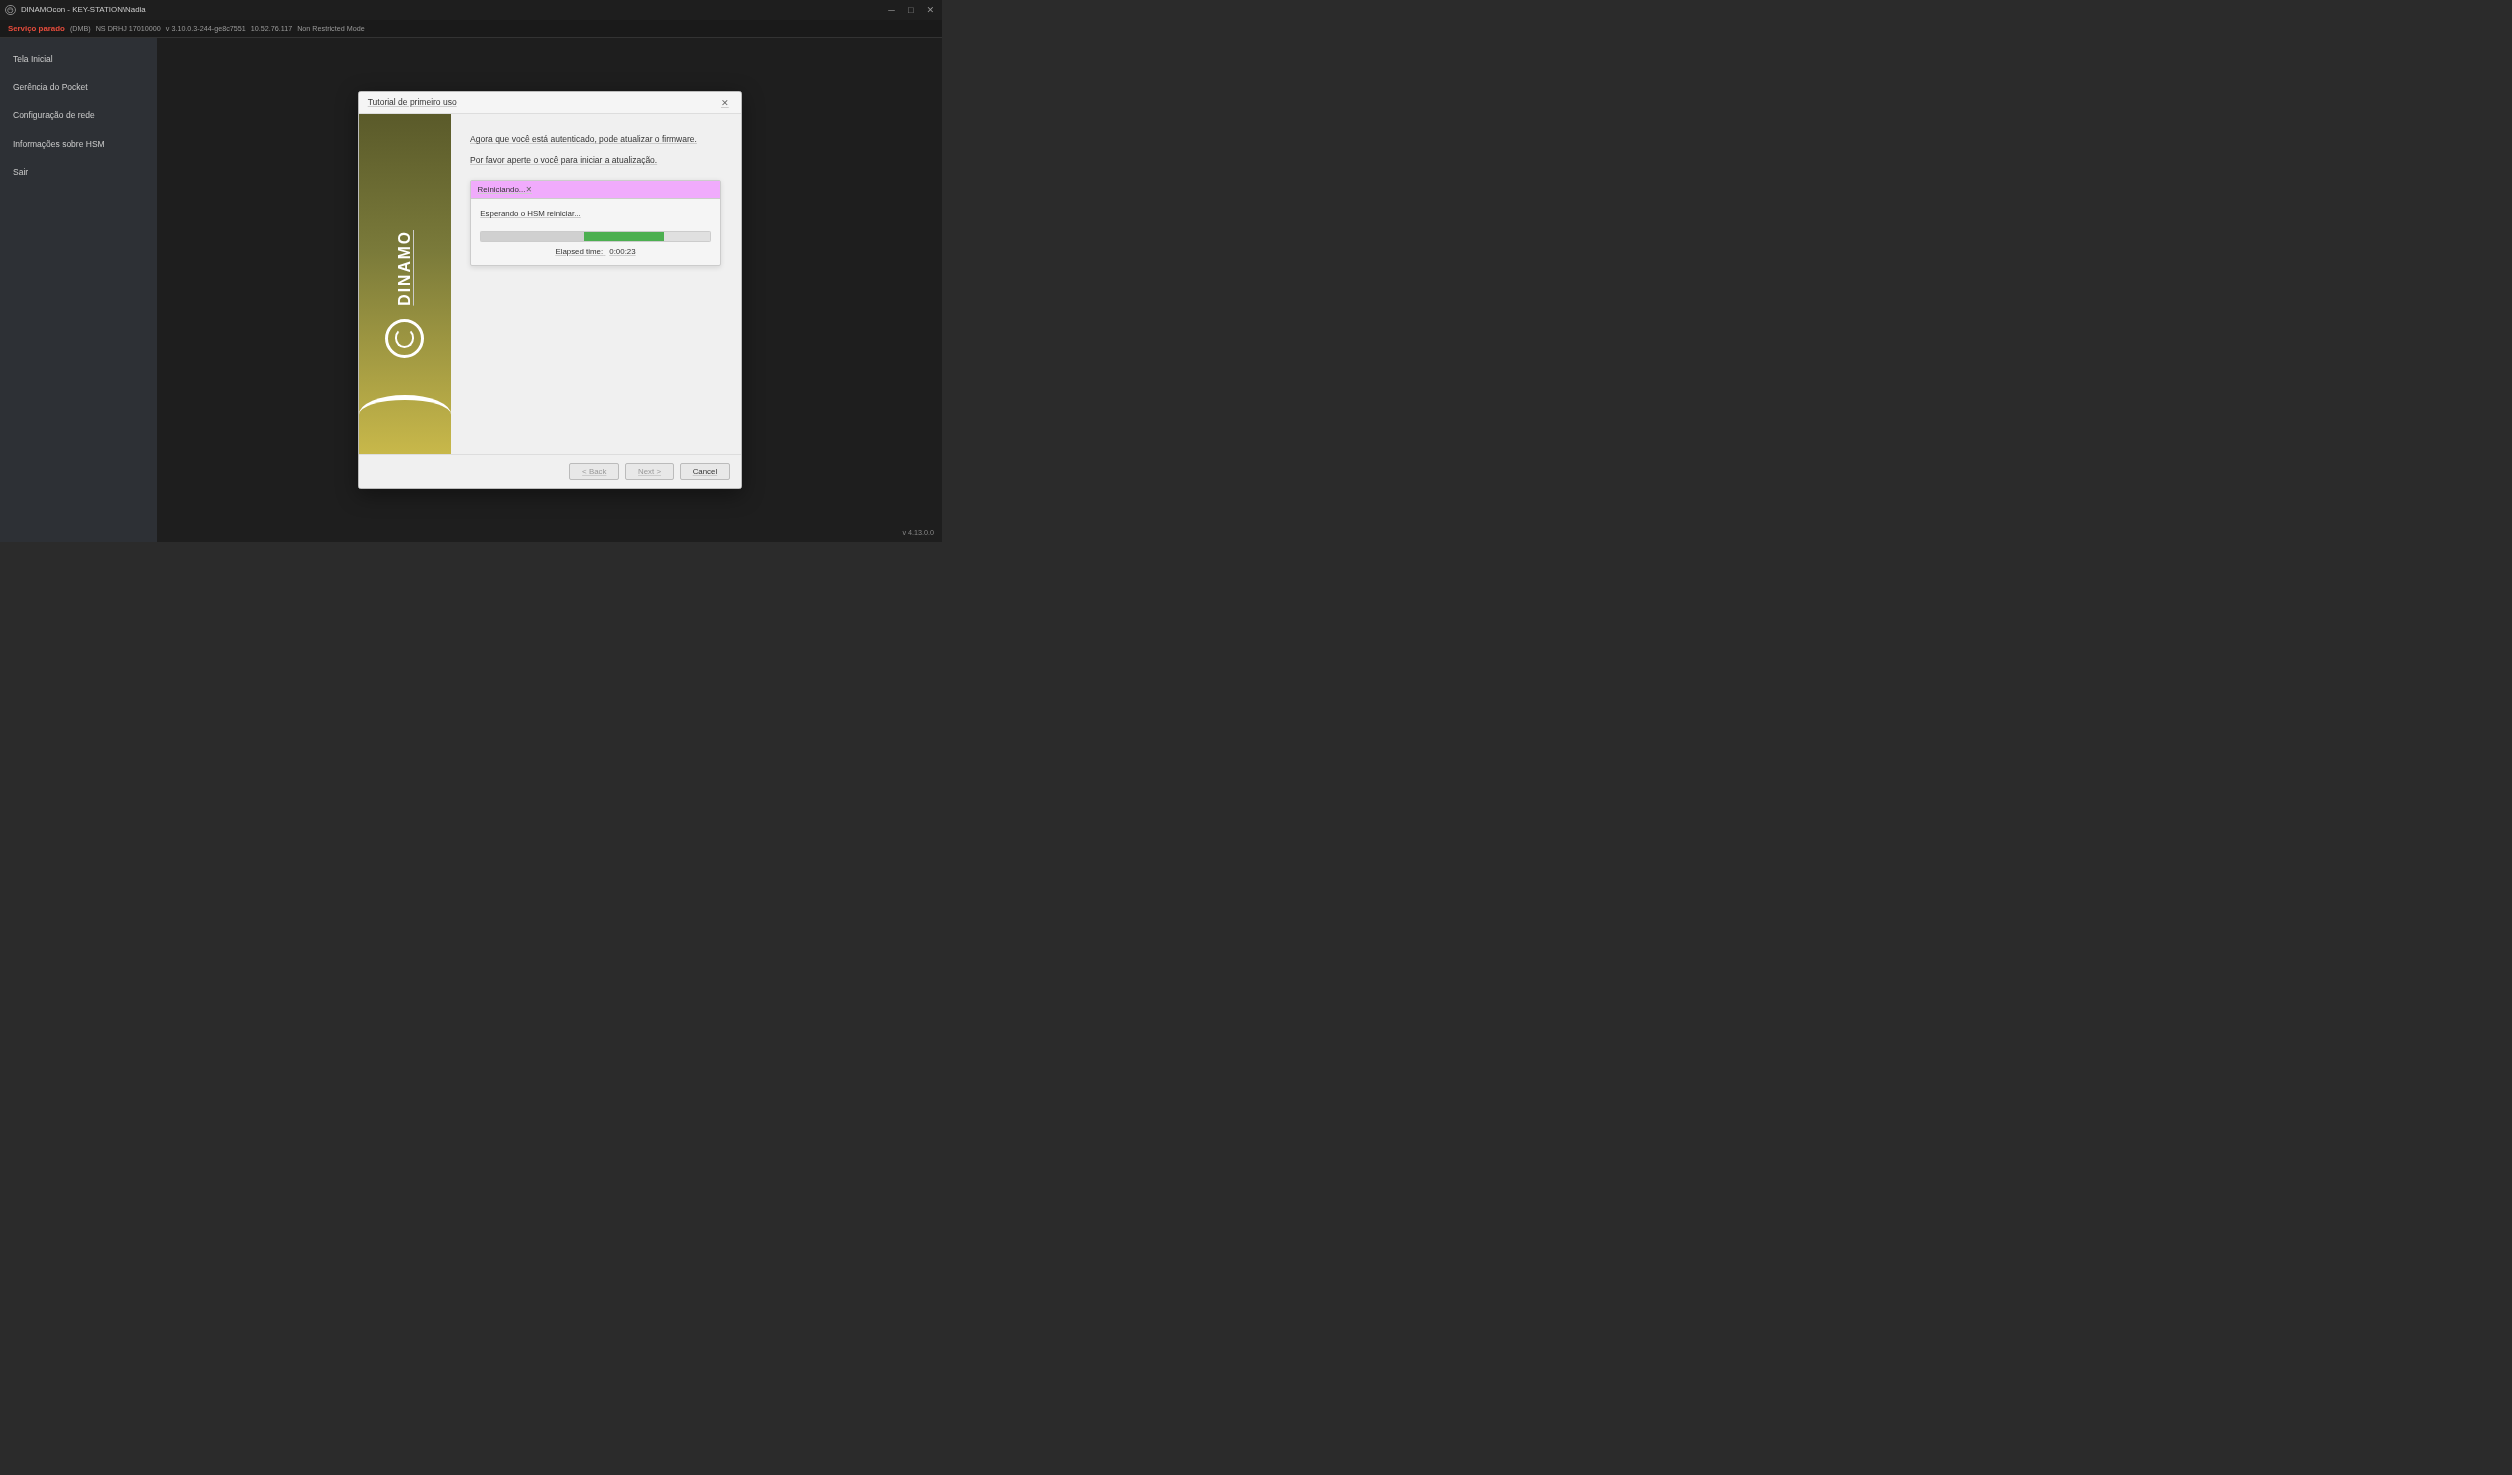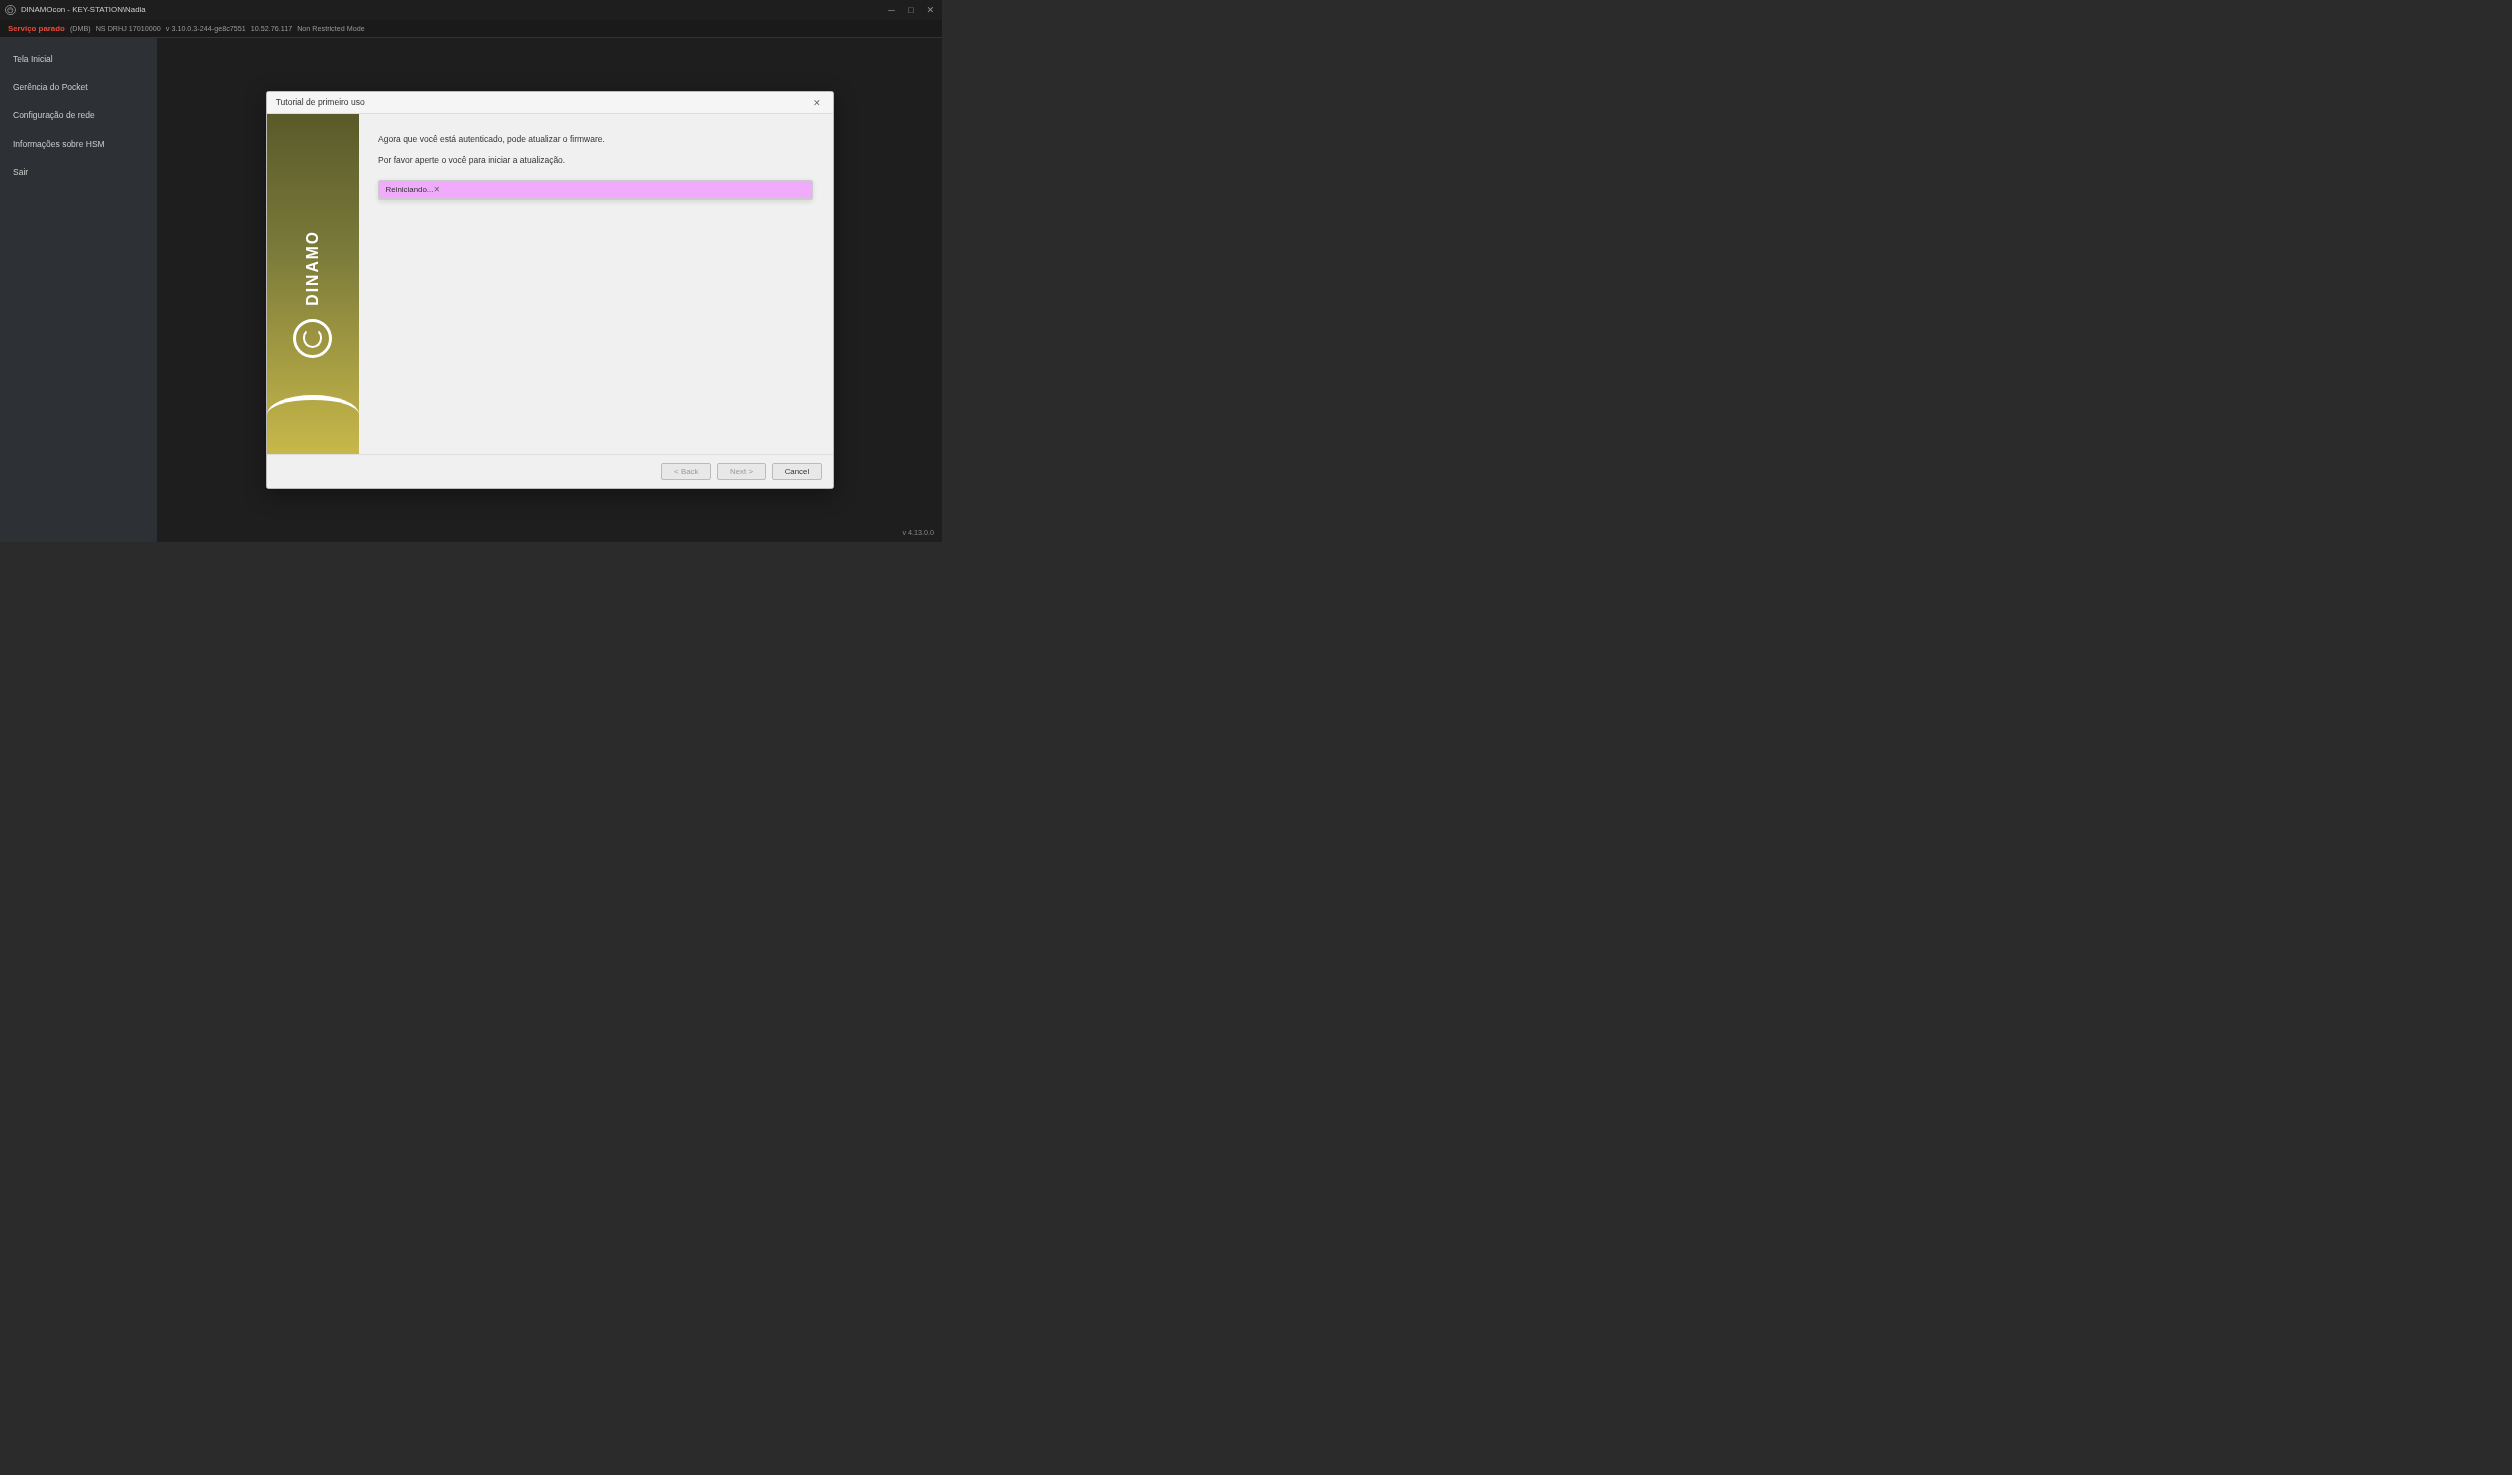--- a/index.html
+++ b/index.html
@@ -111,29 +111,30 @@
       position: absolute;
       inset: 0;
       background: rgba(0,0,0,0.3);
       display: flex;
       align-items: center;
       justify-content: center;
     }
 
     
     .tutorial-dialog {
-      width: 568px;
+      width: 384px;
       background: #f0f0f0;
       border: 0.7px solid #bbb;
       border-radius: 2.6px;
       box-shadow: 0 5.2px 21px rgba(0,0,0,0.4);
       display: flex;
       flex-direction: column;
       overflow: hidden;
       position: relative;
+      text-decoration: underline;
     }
     .tutorial-header {
       background: #f5f5f5;
       border-bottom: 0.7px solid #ddd;
       padding: 5.2px 9.2px;
       display: flex;
       align-items: center;
       justify-content: space-between;
     }
     .tutorial-header-title {
@@ -384,20 +385,32 @@
 
           <div class="tutorial-right">
             <p class="tutorial-text1">Agora que você está autenticado, pode atualizar o firmware.</p>
             <p class="tutorial-text2">Por favor aperte o você para iniciar a atualização.</p>
 
             <div class="restart-dialog">
               <div class="restart-dialog-header">
                 <span class="restart-dialog-title">Reiniciando...</span>
                 <button class="restart-close-btn">✕</button>
               </div>
+              <div class="restart-dialog-body">
+                <p class="restart-waiting-text">Esperando o HSM reiniciar...</p>
+                <div class="progress-container">
+                  <div class="progress-gray"></div>
+                  <div class="progress-green"></div>
+                  <div class="progress-remaining"></div>
+                </div>
+                <div class="elapsed-time">
+                  <span>Elapsed time:</span>
+                  <span style="margin-left:3.9px;">0:00:23</span>
+                </div>
+              </div>
             </div>
 
           </div>
         </div>
 
         <div class="tutorial-footer">
           <button class="footer-btn disabled">&lt; Back</button>
           <button class="footer-btn disabled">Next &gt;</button>
           <button class="footer-btn">Cancel</button>
         </div>

